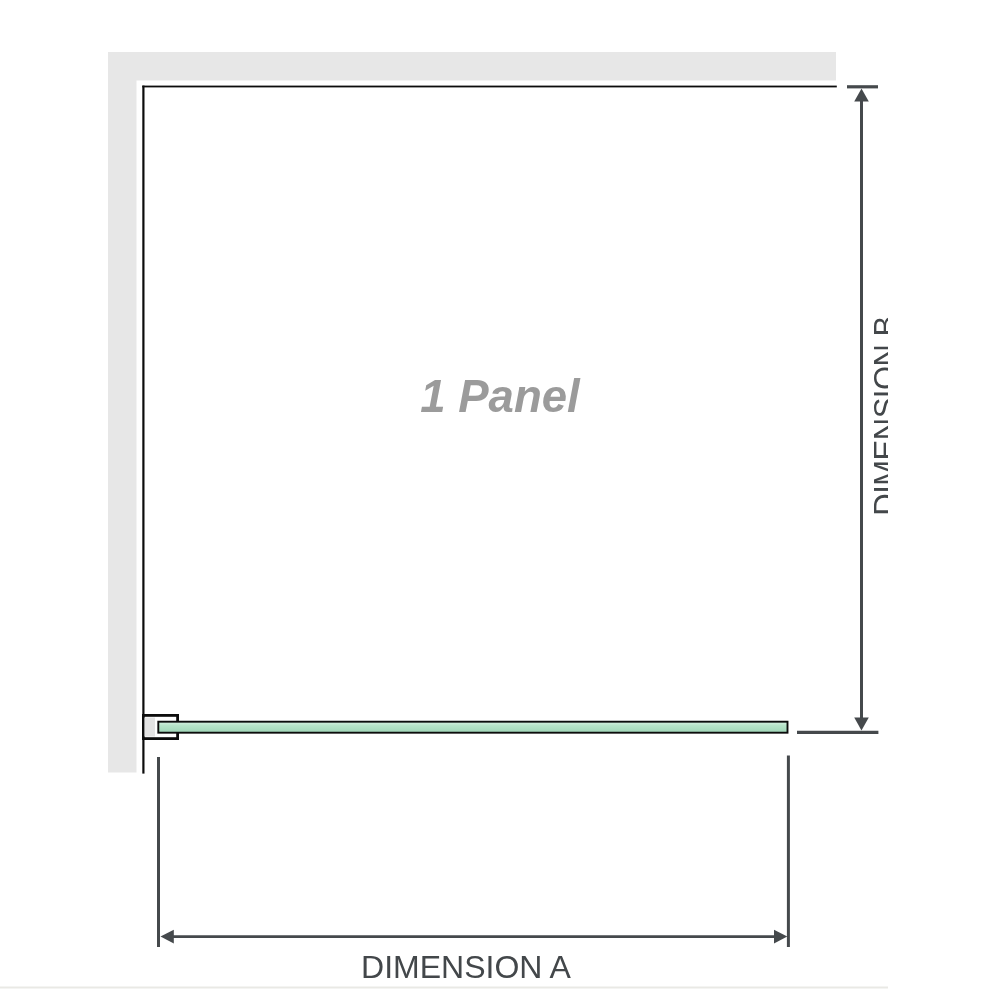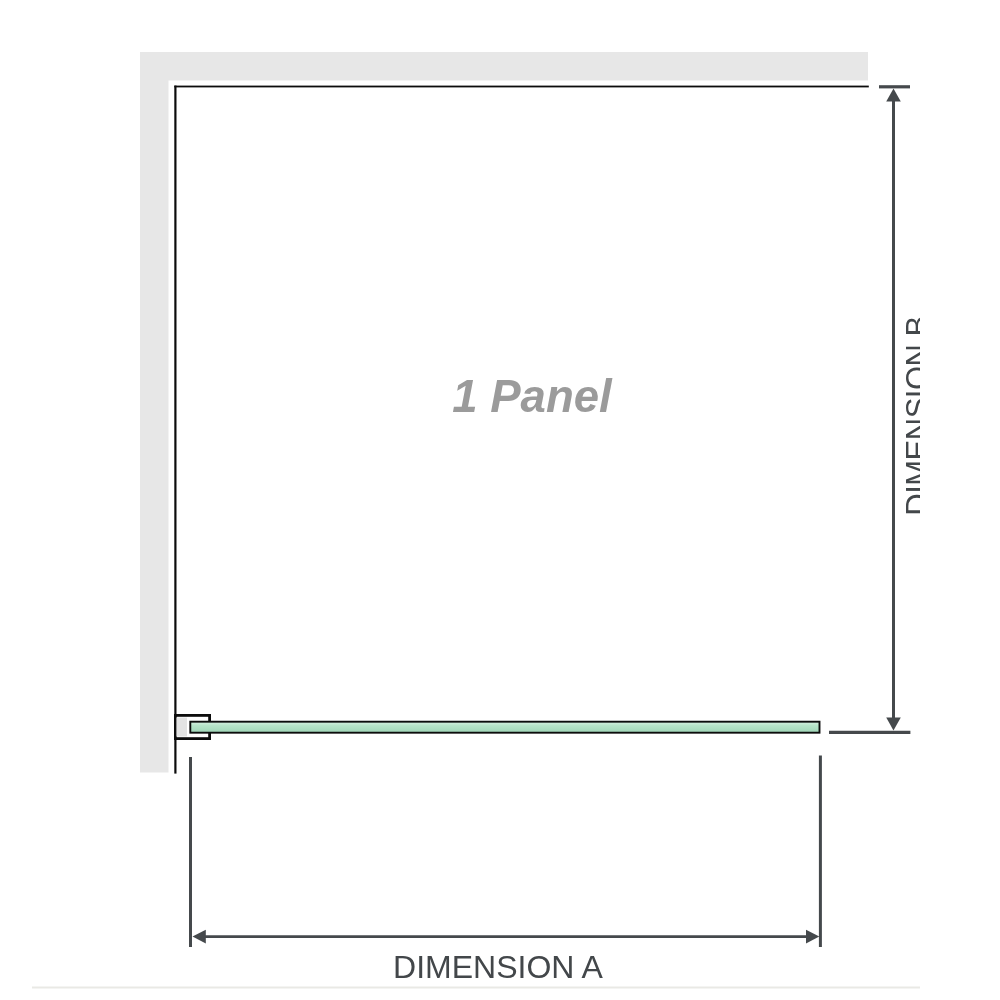--- a/index.html
+++ b/index.html
@@ -1,16 +1,16 @@
 <!DOCTYPE html>
 <html><head>
 <meta charset="utf-8">
 <style>
   html,body{margin:0;padding:0;background:#ffffff;}
-  .wrap{position:relative;width:888px;height:1000px;overflow:hidden;background:#fff;margin-left:32px;}
+  .wrap{position:relative;width:888px;height:1000px;overflow:hidden;background:#fff;}
   svg{position:absolute;left:0;top:0;}
   text{font-family:"Liberation Sans", sans-serif;}
 </style>
 </head>
 <body>
 <div class="wrap">
 <svg width="1000" height="1000" viewBox="0 0 1000 1000">
   <defs>
     <linearGradient id="glass" x1="0" y1="0" x2="0" y2="1">
       <stop offset="0" stop-color="#d8f0e3"></stop>

